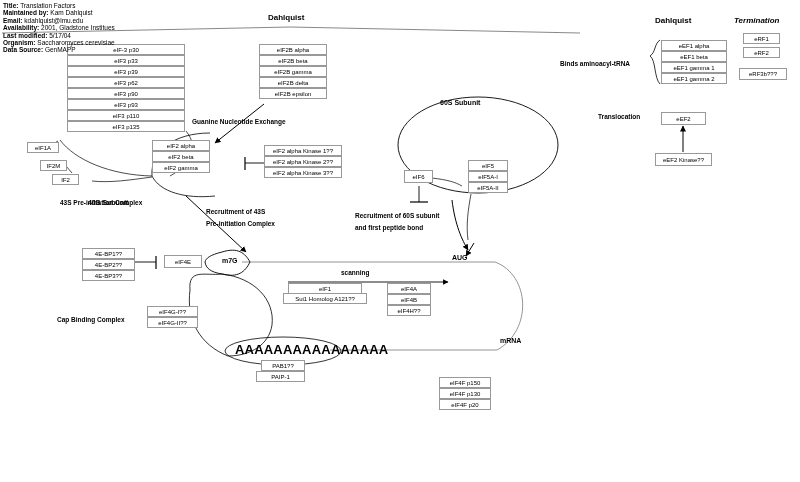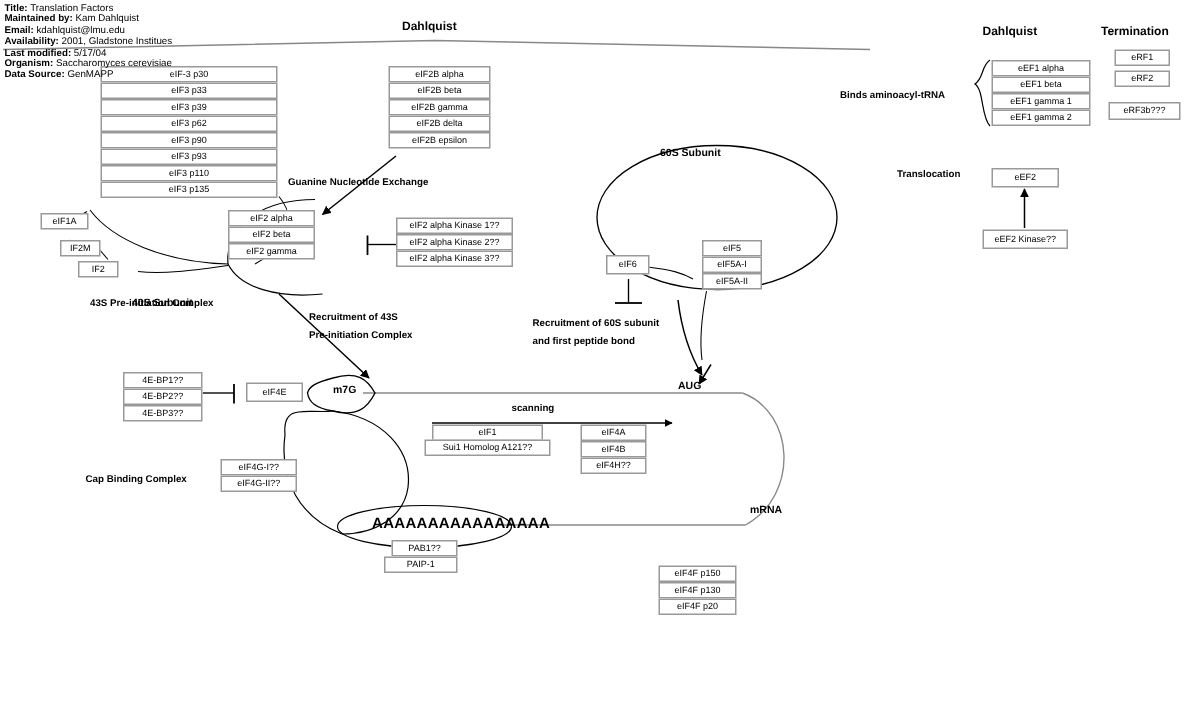--- a/index.html
+++ b/index.html
@@ -126,21 +126,21 @@
 
     <path d="M683,152 L683,126" fill="none" stroke="#000" stroke-width="1" marker-end="url(#arrow)"></path>
 
     <path d="M471,194 C468,210 466,225 468,240" fill="none" stroke="#000" stroke-width="0.7"></path>
 
     <path d="M432,178 C448,180 455,182 462,186" fill="none" stroke="#000" stroke-width="0.7"></path>
   </svg>
 
   <div class="lbl big" style="left:268px;top:13px;">Dahlquist</div>
   <div class="lbl big" style="left:655px;top:16px;">Dahlquist</div>
-  <div class="lbl big" style="left:734px;top:16px;">Termination</div>
+  <div class="lbl big" style="left:734px;top:16px;font-style:italic;">Termination</div>
 
   <div class="gbox" style="left:67px;top:44px;width:118px;height:11px;">eIF-3 p30</div>
   <div class="gbox" style="left:67px;top:55px;width:118px;height:11px;">eIF3 p33</div>
   <div class="gbox" style="left:67px;top:66px;width:118px;height:11px;">eIF3 p39</div>
   <div class="gbox" style="left:67px;top:77px;width:118px;height:11px;">eIF3 p62</div>
   <div class="gbox" style="left:67px;top:88px;width:118px;height:11px;">eIF3 p90</div>
   <div class="gbox" style="left:67px;top:99px;width:118px;height:11px;">eIF3 p93</div>
   <div class="gbox" style="left:67px;top:110px;width:118px;height:11px;">eIF3 p110</div>
   <div class="gbox" style="left:67px;top:121px;width:118px;height:11px;">eIF3 p135</div>
 
@@ -209,17 +209,17 @@
   <div class="lbl small" style="left:60px;top:198px;">43S Pre-initiation Complex</div>
   <div class="lbl small" style="left:206px;top:207px;">Recruitment of 43S</div>
   <div class="lbl small" style="left:206px;top:219px;">Pre-initiation Complex</div>
   <div class="lbl small" style="left:355px;top:211px;">Recruitment of 60S subunit</div>
   <div class="lbl small" style="left:355px;top:223px;">and first peptide bond</div>
   <div class="lbl small" style="left:57px;top:315px;">Cap Binding Complex</div>
   <div class="lbl small" style="left:341px;top:268px;">scanning</div>
   <div class="lbl" style="left:222px;top:256px;">m7G</div>
   <div class="lbl" style="left:452px;top:253px;">AUG</div>
   <div class="lbl" style="left:500px;top:336px;">mRNA</div>
-  <div class="lbl" style="left:235px;top:345px;font-size:10px;letter-spacing:0.2px;margin-left:13px;">AAAAAAAAAAAAAAAA</div>
+  <div class="lbl" style="left:235px;top:345px;font-size:13px;letter-spacing:0.2px;">AAAAAAAAAAAAAAAA</div>
   <div class="lbl small" style="left:560px;top:59px;">Binds aminoacyl-tRNA</div>
   <div class="lbl small" style="left:598px;top:112px;">Translocation</div>
 
 </div>
 
 </body></html>

